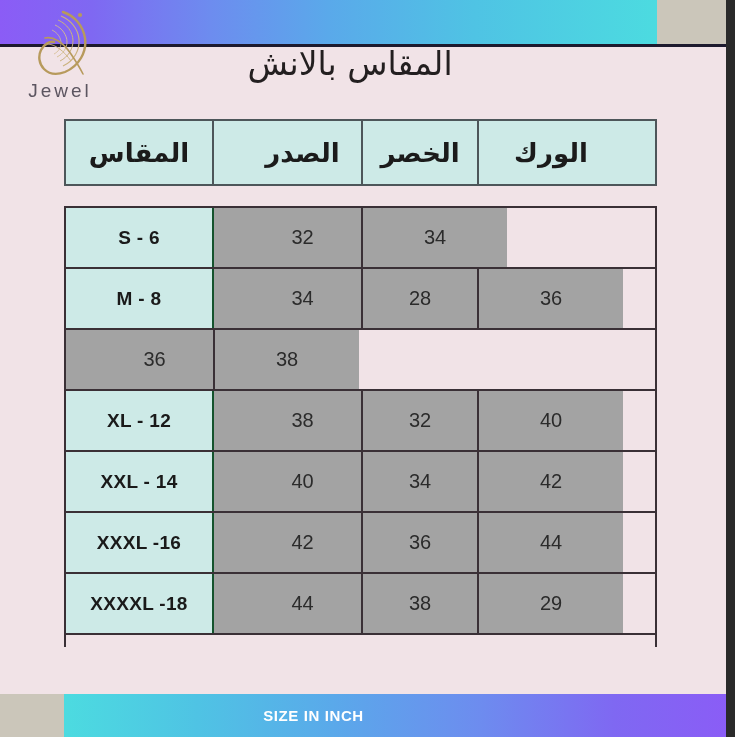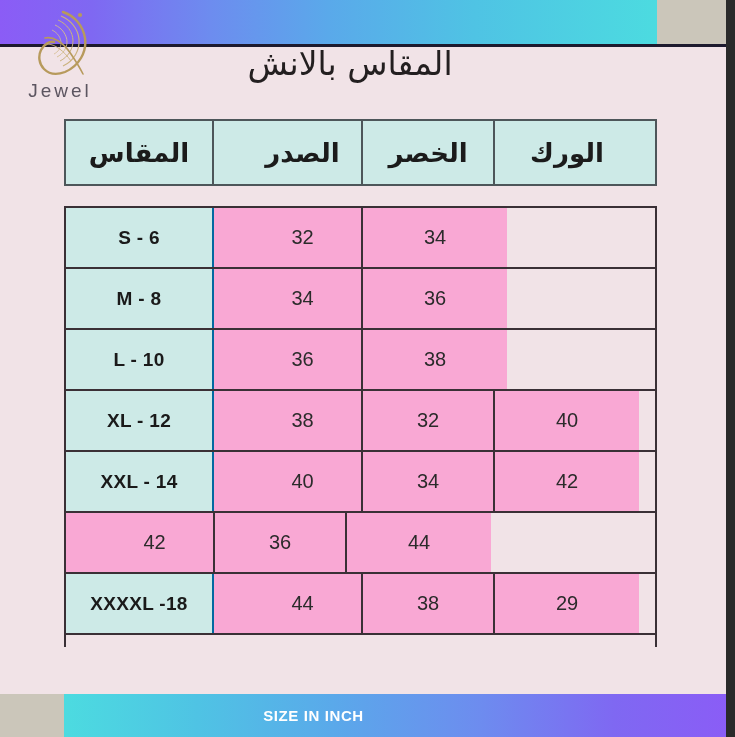--- a/index.html
+++ b/index.html
@@ -125,45 +125,45 @@
   .body-row {
     display: flex;
     height: 61px;
     box-sizing: border-box;
     border-bottom: 2px solid #3a3036;
   }
   .cell-size {
     box-sizing: border-box;
     width: 148px;
     background: #cdeae7;
-    border-right: 2px solid #0369a1;
+    border-right: 2px solid #14532d;
     display: flex;
     align-items: center;
     justify-content: center;
     font-size: 19px;
     font-weight: bold;
     color: #1a1a1a;
     letter-spacing: 0.3px;
   }
   .cell-val {
     box-sizing: border-box;
-    background: #f9a8d4;
+    background: #a3a3a3;
     border-right: 2px solid #3a3036;
     display: flex;
     align-items: center;
     justify-content: center;
     font-size: 20px;
     color: #2b2b2b;
   }
   .cell-val:last-child { border-right: none; }
 
   
   .col-0 { width: 148px; }
   .col-1 { width: 149px; padding-left: 30px; }
-  .col-2 { width: 132px; }
+  .col-2 { width: 116px; }
   .col-3 { width: 144px; }
 
   
   #footer-band {
     position: absolute;
     left: 0; bottom: 0;
     width: 735px; height: 43px;
     background: #cbc6ba;
   }
   #footer-gradient {
@@ -230,44 +230,45 @@
 
       <div class="body-row">
         <div class="cell-size">S - 6</div>
         <div class="cell-val col-1">32</div>
         <div class="cell-val col-3">34</div>
       </div>
 
       <div class="body-row">
         <div class="cell-size">M - 8</div>
         <div class="cell-val col-1">34</div>
+        <div class="cell-val col-2">28</div>
         <div class="cell-val col-3">36</div>
       </div>
 
       <div class="body-row">
-        <div class="cell-size">L - 10</div>
         <div class="cell-val col-1">36</div>
         <div class="cell-val col-3">38</div>
       </div>
 
       <div class="body-row">
         <div class="cell-size">XL - 12</div>
         <div class="cell-val col-1">38</div>
         <div class="cell-val col-2">32</div>
         <div class="cell-val col-3">40</div>
       </div>
 
       <div class="body-row">
         <div class="cell-size">XXL - 14</div>
         <div class="cell-val col-1">40</div>
         <div class="cell-val col-2">34</div>
         <div class="cell-val col-3">42</div>
       </div>
 
       <div class="body-row">
+        <div class="cell-size">XXXL -16</div>
         <div class="cell-val col-1">42</div>
         <div class="cell-val col-2">36</div>
         <div class="cell-val col-3">44</div>
       </div>
 
       <div class="body-row">
         <div class="cell-size">XXXXL -18</div>
         <div class="cell-val col-1">44</div>
         <div class="cell-val col-2">38</div>
         <div class="cell-val col-3">29</div>

